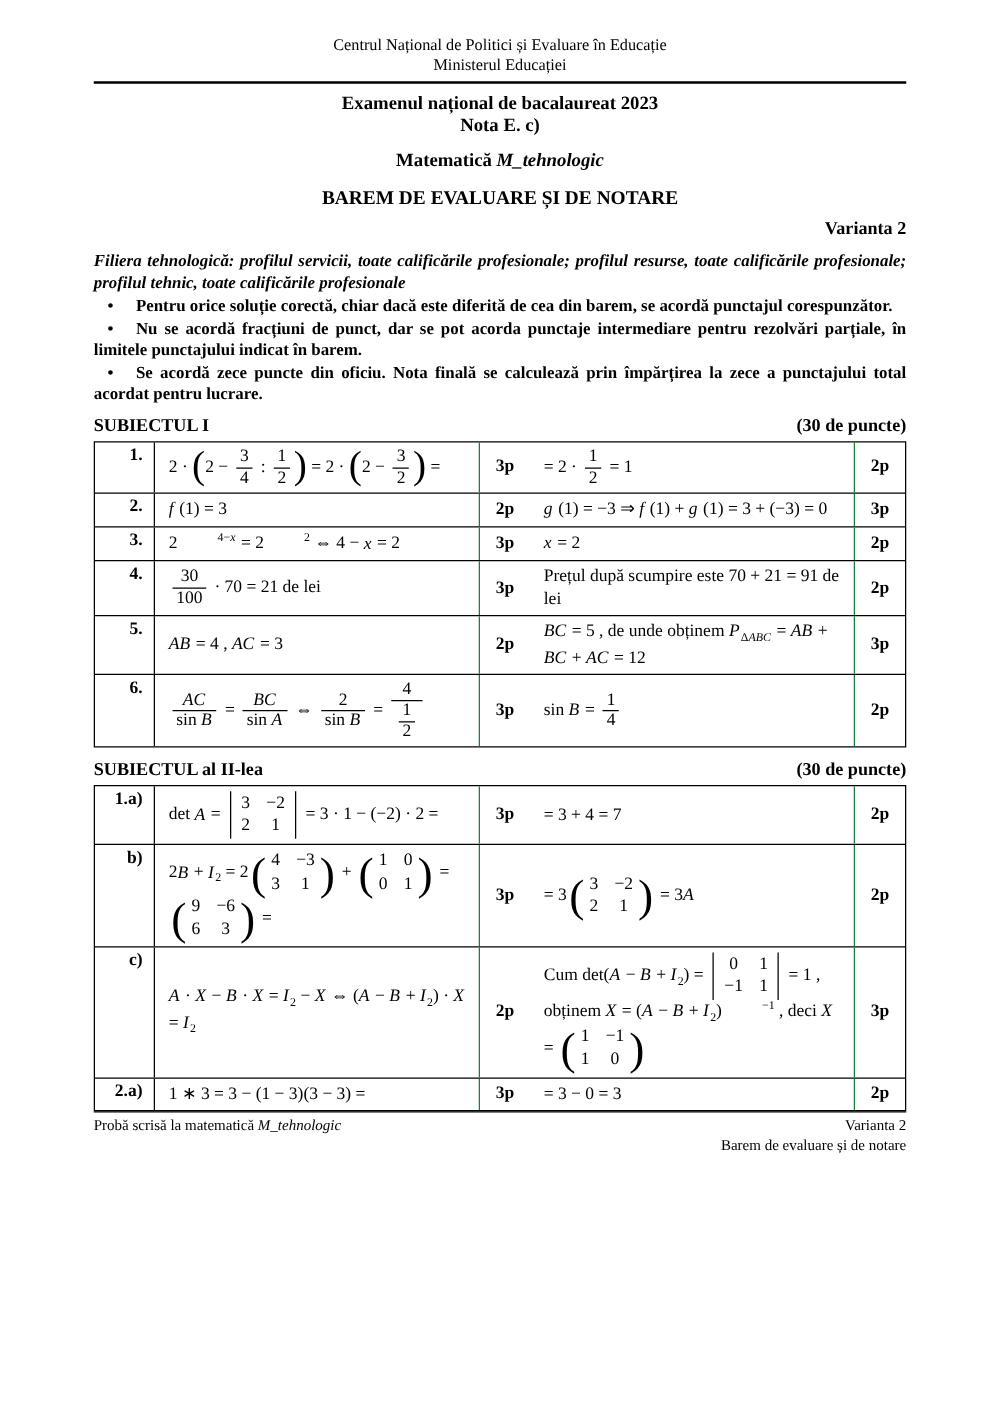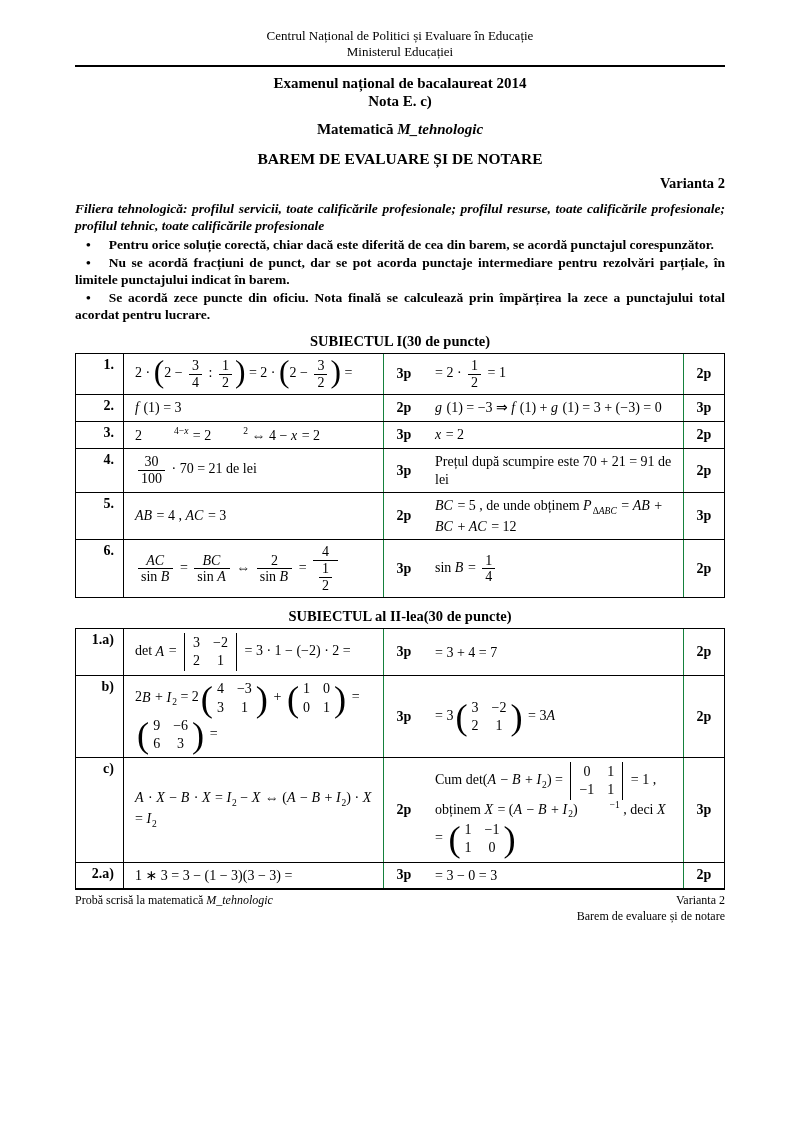--- a/index.html
+++ b/index.html
@@ -14,21 +14,21 @@
   .subject{margin-top:9px;}
   .barem{margin-top:10px;font-size:15.5px;}
   .variant{text-align:right;font-weight:bold;font-size:14.5px;margin:7px 0 9px;}
 
   
   .filiera{font-weight:bold;font-style:italic;text-align:justify;margin:0 0 2px;line-height:1.22;}
   .bullets p{font-weight:bold;text-align:justify;margin:1px 0;line-height:1.26;}
   .dot{margin-left:11px;margin-right:18px;}
 
   
-  .sec-head{display:flex;justify-content:center;font-weight:bold;font-size:14.5px;
+  .sec-head{display:flex;justify-content:space-between;font-weight:bold;font-size:14.5px;
             margin:10px 0 3px;}
 
   
   .ptable{border:1.7px solid #000;}
   .prow{display:flex;}
   .prow + .prow{border-top:1.7px solid #000;}
   .pnum{flex:0 0 48px;box-sizing:border-box;border-right:1.7px solid #000;
         text-align:right;padding:3px 9px 0 0;font-weight:bold;font-size:14px;}
   .plines{flex:1;display:flex;flex-direction:row;}
   .pline{display:flex;flex:1;}
@@ -59,21 +59,21 @@
 </style>
 </head>
 <body>
 
 <div class="page">
 
   <header>
     <div class="hdr-small">Centrul Național de Politici și Evaluare în Educație</div>
     <div class="hdr-small">Ministerul Educației</div>
     <div class="rule"></div>
-    <div class="hdr-bold">Examenul național de bacalaureat 2014</div>
+    <div class="hdr-bold">Examenul național de bacalaureat 2023</div>
     <div class="hdr-bold">Nota E. c)</div>
     <div class="hdr-bold subject"><span>Matematică </span><i>M_tehnologic</i></div>
     <div class="hdr-bold barem">BAREM DE EVALUARE ȘI DE NOTARE</div>
     <div class="variant">Varianta 2</div>
   </header>
 
   <p class="filiera">Filiera tehnologică: profilul servicii, toate calificările profesionale; profilul resurse, toate calificările profesionale; profilul tehnic, toate calificările profesionale</p>
 
   <div class="bullets">
     <p><span class="dot">•</span><span>Pentru orice soluție corectă, chiar dacă este diferită de cea din barem, se acordă punctajul corespunzător.</span></p>

